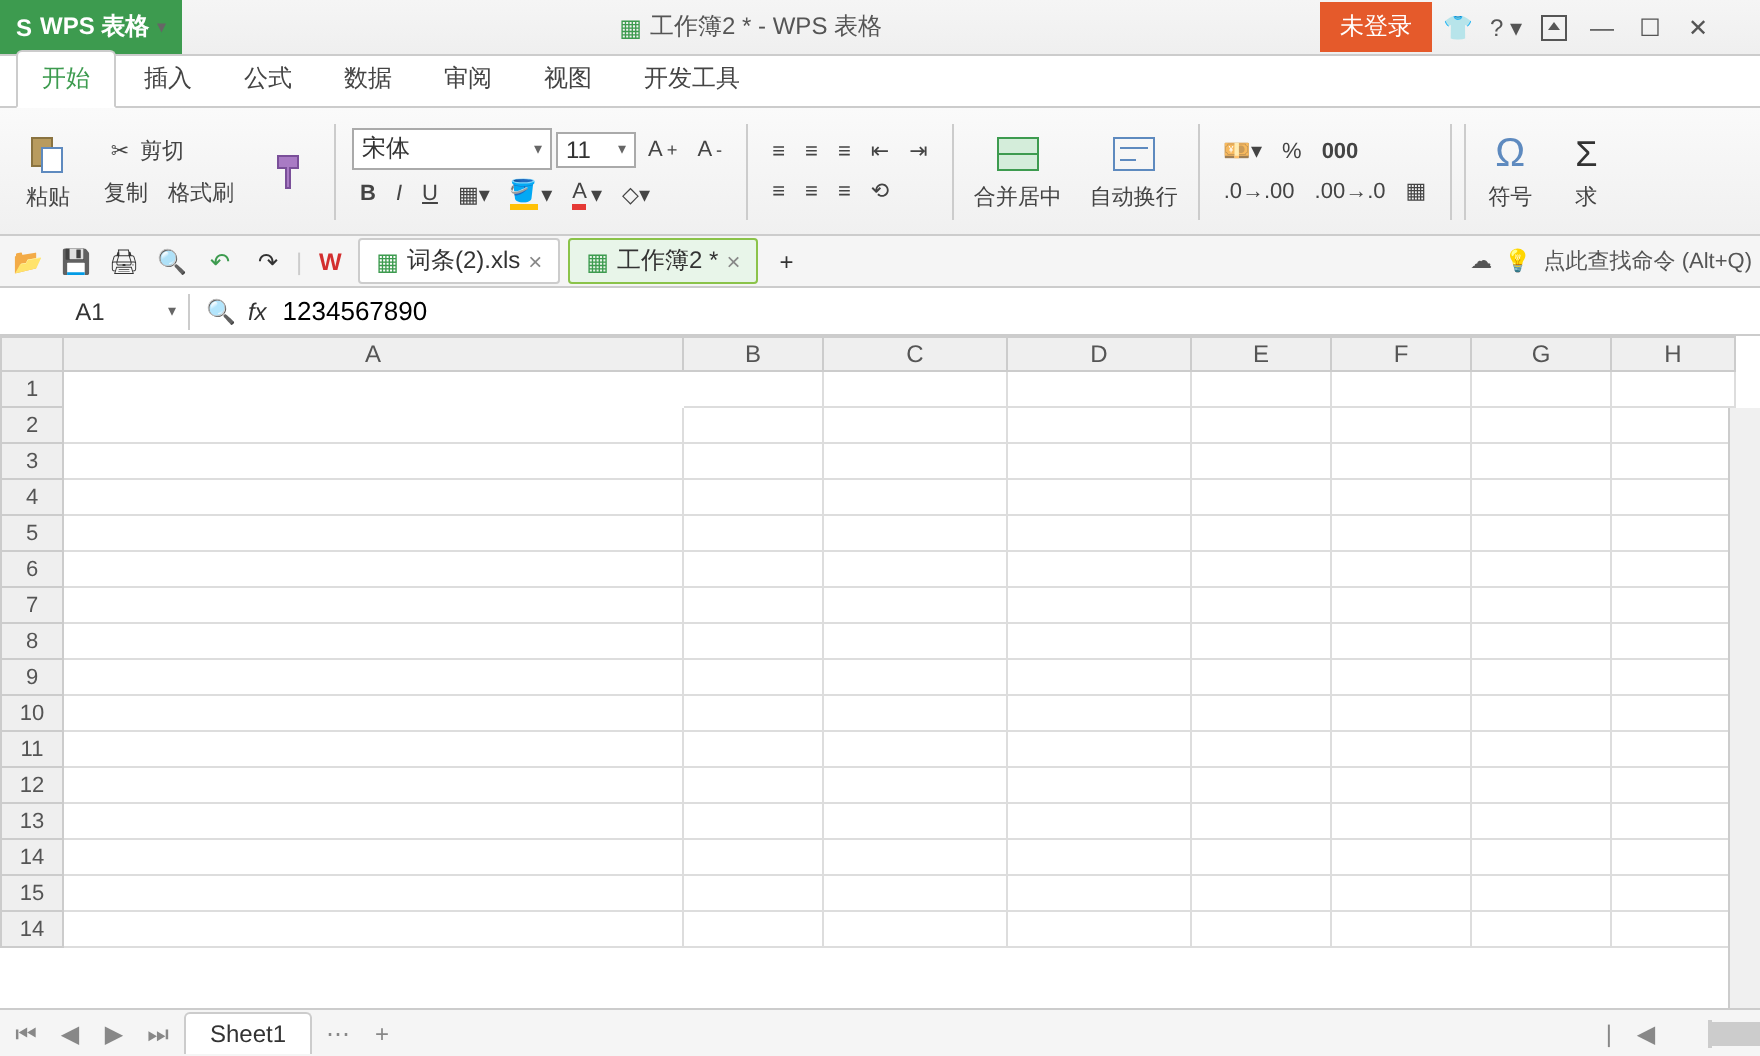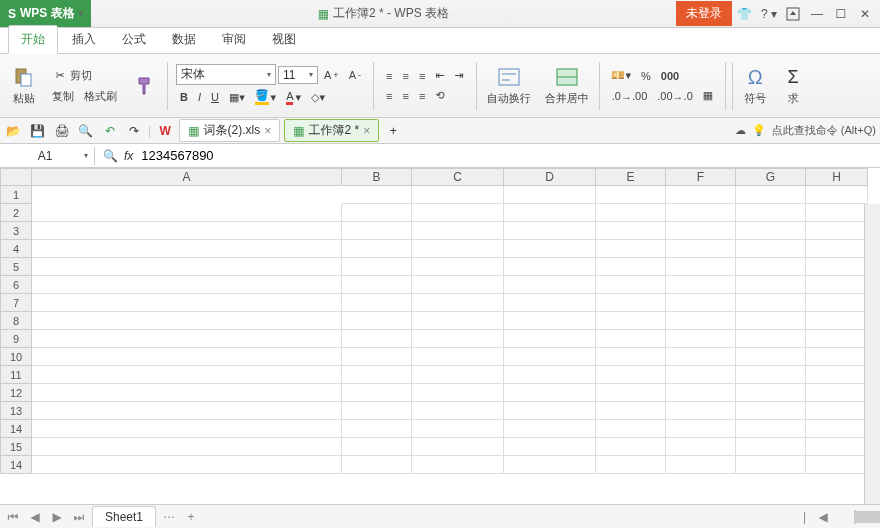--- a/index.html
+++ b/index.html
@@ -1,20 +1,20 @@
 <!DOCTYPE html>
 <html><head>
 <meta charset="utf-8">
 <style>
 * { margin:0; padding:0; box-sizing:border-box; font-family:"Microsoft YaHei",sans-serif; }
 body { width:880px; height:528px; background:#fff; overflow:hidden; font-size:12px; color:#333; }
 .titlebar { height:28px; background:linear-gradient(#f5f5f5,#efefef); display:flex; align-items:center; border-bottom:1px solid #ccc; }
 .app-badge { background:#3d9b4f; color:#fff; padding:3px 8px; display:flex; align-items:center; gap:4px; font-weight:bold; height:100%; }
 .title-center { flex:1; text-align:center; display:flex; align-items:center; justify-content:center; gap:4px; color:#555; }
-.title-right { display:flex; align-items:center; gap:2px; padding-right:4px; }
+.title-right { display:flex; align-items:center; gap:2px; padding-right:20px; }
 .login-btn { background:#e55a2b; color:#fff; padding:4px 10px; height:100%; display:flex; align-items:center; }
 .title-icon { width:22px; height:22px; display:flex; align-items:center; justify-content:center; color:#555; cursor:pointer; }
 .ribbon-tabs { height:26px; background:#fff; display:flex; align-items:end; border-bottom:1px solid #ccc; padding-left:8px; gap:2px; }
 .ribbon-tab { padding:5px 12px; color:#444; cursor:pointer; }
 .ribbon-tab.active { background:#fff; border:1px solid #ccc; border-bottom:1px solid #fff; margin-bottom:-1px; color:#3d9b4f; border-radius:3px 3px 0 0; }
 .ribbon { height:64px; background:linear-gradient(#fafafa,#f0f0f0); border-bottom:1px solid #ccc; display:flex; align-items:center; padding:4px 6px; gap:2px; overflow:hidden; }
 .rgroup { display:flex; flex-direction:column; gap:2px; padding:0 4px; }
 .rrow { display:flex; align-items:center; gap:2px; }
 .rbig { display:flex; flex-direction:column; align-items:center; gap:2px; padding:2px 6px; cursor:pointer; }
 .rbig-ico { width:24px; height:24px; display:flex; align-items:center; justify-content:center; }
@@ -81,20 +81,21 @@
   </div>
 </div>
 
 <div class="ribbon-tabs" id="rtabs">
     <div class="ribbon-tab active">开始</div>
     <div class="ribbon-tab">插入</div>
     <div class="ribbon-tab">公式</div>
     <div class="ribbon-tab">数据</div>
     <div class="ribbon-tab">审阅</div>
     <div class="ribbon-tab">视图</div>
+    <div class="ribbon-tab">开发工具</div>
   </div>
 
 <div class="ribbon">
   <div class="rbig">
     <div class="rbig-ico">
         <svg width="22" height="22" viewBox="0 0 22 22">
           <rect x="3" y="3" width="10" height="14" fill="#b89b5e" stroke="#8a7340"></rect>
           <rect x="8" y="8" width="10" height="12" fill="#fff" stroke="#5e8abf"></rect>
         </svg>
       </div>
@@ -164,34 +165,34 @@
       <div class="rbtn">≡</div>
       <div class="rbtn">≡</div>
       <div class="rbtn">≡</div>
       <div class="rbtn">⟲</div>
     </div>
   </div>
   <div class="sep"></div>
   <div class="rbig">
     <div class="rbig-ico">
         <svg width="22" height="18" viewBox="0 0 22 18">
+          <rect x="1" y="1" width="20" height="16" fill="#d4edda" stroke="#3d9b4f"></rect>
+          <line x1="1" y1="9" x2="21" y2="9" stroke="#3d9b4f"></line>
+        </svg>
+      </div>
+    <span>合并居中</span>
+  </div>
+  <div class="rbig">
+    <div class="rbig-ico">
+        <svg width="22" height="18" viewBox="0 0 22 18">
           <rect x="1" y="1" width="20" height="16" fill="none" stroke="#5e8abf"></rect>
           <path d="M4 6 L18 6 M4 12 L12 12" stroke="#5e8abf"></path>
         </svg>
       </div>
     <span>自动换行</span>
-  </div>
-  <div class="rbig">
-    <div class="rbig-ico">
-        <svg width="22" height="18" viewBox="0 0 22 18">
-          <rect x="1" y="1" width="20" height="16" fill="#d4edda" stroke="#3d9b4f"></rect>
-          <line x1="1" y1="9" x2="21" y2="9" stroke="#3d9b4f"></line>
-        </svg>
-      </div>
-    <span>合并居中</span>
   </div>
   <div class="sep"></div>
   <div class="rgroup">
     <div class="rrow">
       <div class="rbtn">💴▾</div>
       <div class="rbtn">%</div>
       <div class="rbtn">
           <b>000</b>
         </div>
     </div>

